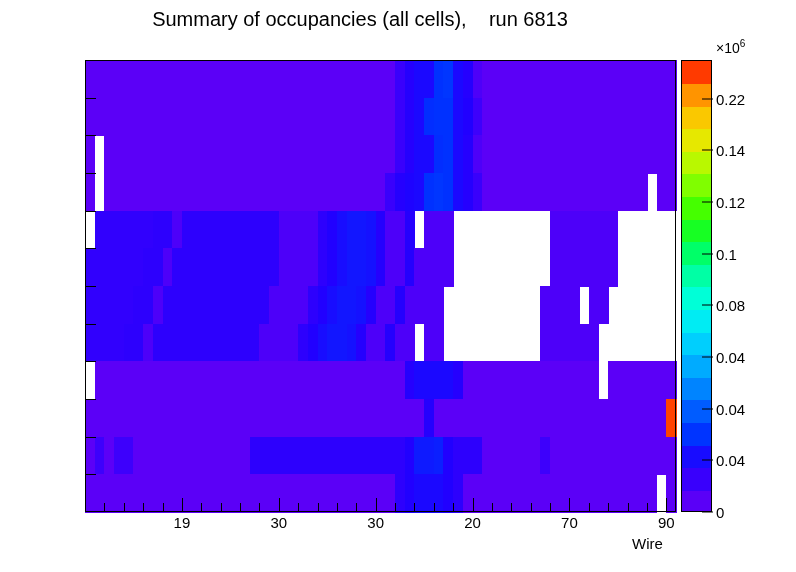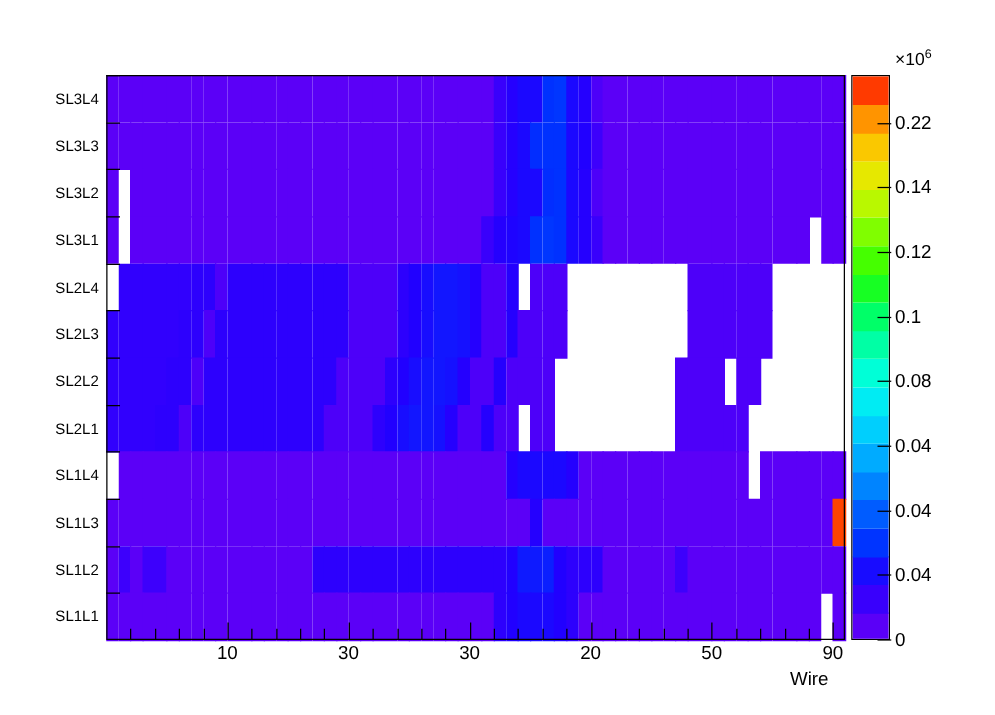--- a/index.html
+++ b/index.html
@@ -153,35 +153,22 @@
   }
   #cb-exponent sup {
     font-size: 10px;
   }
 </style>
 </head>
 <body>
 
 <div id="canvas">
 
+  <div id="plot-title">Summary of occupancies (all cells),    run 6813</div>
 
-  <div id="y-axis-labels">
-      <div class="ytick-label" style="top:78.8px;">SL3L4</div>
-      <div class="ytick-label" style="top:116.5px;">SL3L3</div>
-      <div class="ytick-label" style="top:154.2px;">SL3L2</div>
-      <div class="ytick-label" style="top:191.8px;">SL3L1</div>
-      <div class="ytick-label" style="top:229.5px;">SL2L4</div>
-      <div class="ytick-label" style="top:267.2px;">SL2L3</div>
-      <div class="ytick-label" style="top:304.8px;">SL2L2</div>
-      <div class="ytick-label" style="top:342.5px;">SL2L1</div>
-      <div class="ytick-label" style="top:380.2px;">SL1L4</div>
-      <div class="ytick-label" style="top:417.8px;">SL1L3</div>
-      <div class="ytick-label" style="top:455.5px;">SL1L2</div>
-      <div class="ytick-label" style="top:493.2px;">SL1L1</div>
-    </div>
 
   <div id="heatmap-frame">
     <div id="heatmap-cells">
         <div class="hm-cell" style="left:0.00px;top:0.00px;width:10.29px;height:38.27px;background:rgb(91,0,247);"></div>
         <div class="hm-cell" style="left:9.69px;top:0.00px;width:10.29px;height:38.27px;background:rgb(91,0,247);"></div>
         <div class="hm-cell" style="left:19.38px;top:0.00px;width:10.29px;height:38.27px;background:rgb(91,0,247);"></div>
         <div class="hm-cell" style="left:29.07px;top:0.00px;width:10.29px;height:38.27px;background:rgb(91,0,247);"></div>
         <div class="hm-cell" style="left:38.75px;top:0.00px;width:10.29px;height:38.27px;background:rgb(91,0,247);"></div>
         <div class="hm-cell" style="left:48.44px;top:0.00px;width:10.29px;height:38.27px;background:rgb(91,0,247);"></div>
         <div class="hm-cell" style="left:58.13px;top:0.00px;width:10.29px;height:38.27px;background:rgb(91,0,247);"></div>
@@ -873,25 +860,25 @@
       <div class="xtick-mark minor" style="left:491.9px;"></div>
       <div class="xtick-mark minor" style="left:511.3px;"></div>
       <div class="xtick-mark minor" style="left:530.7px;"></div>
       <div class="xtick-mark minor" style="left:550.0px;"></div>
       <div class="xtick-mark" style="left:569.4px;"></div>
       <div class="xtick-mark minor" style="left:588.8px;"></div>
       <div class="xtick-mark minor" style="left:608.2px;"></div>
       <div class="xtick-mark minor" style="left:627.6px;"></div>
       <div class="xtick-mark minor" style="left:646.9px;"></div>
       <div class="xtick-mark" style="left:666.3px;"></div>
-      <div class="xtick-label" style="left:181.9px;">10</div>
+      <div class="xtick-label" style="left:181.9px;">19</div>
       <div class="xtick-label" style="left:278.8px;">30</div>
       <div class="xtick-label" style="left:375.7px;">30</div>
       <div class="xtick-label" style="left:472.5px;">20</div>
-      <div class="xtick-label" style="left:569.4px;">50</div>
+      <div class="xtick-label" style="left:569.4px;">70</div>
       <div class="xtick-label" style="left:666.3px;">90</div>
     </div>
 
   <div id="colorbar">
       <div class="cb-band" style="top:429.40px;height:23.10px;background:rgb(90,0,247);"></div>
       <div class="cb-band" style="top:406.80px;height:23.10px;background:rgb(57,0,252);"></div>
       <div class="cb-band" style="top:384.20px;height:23.10px;background:rgb(24,12,255);"></div>
       <div class="cb-band" style="top:361.60px;height:23.10px;background:rgb(0,52,255);"></div>
       <div class="cb-band" style="top:339.00px;height:23.10px;background:rgb(0,92,255);"></div>
       <div class="cb-band" style="top:316.40px;height:23.10px;background:rgb(0,132,255);"></div>

